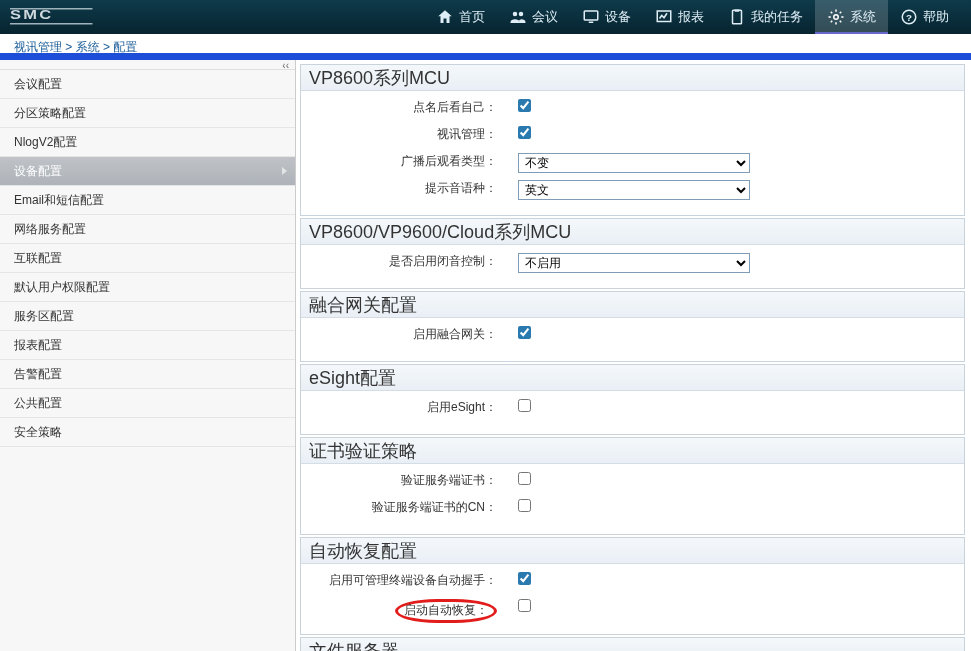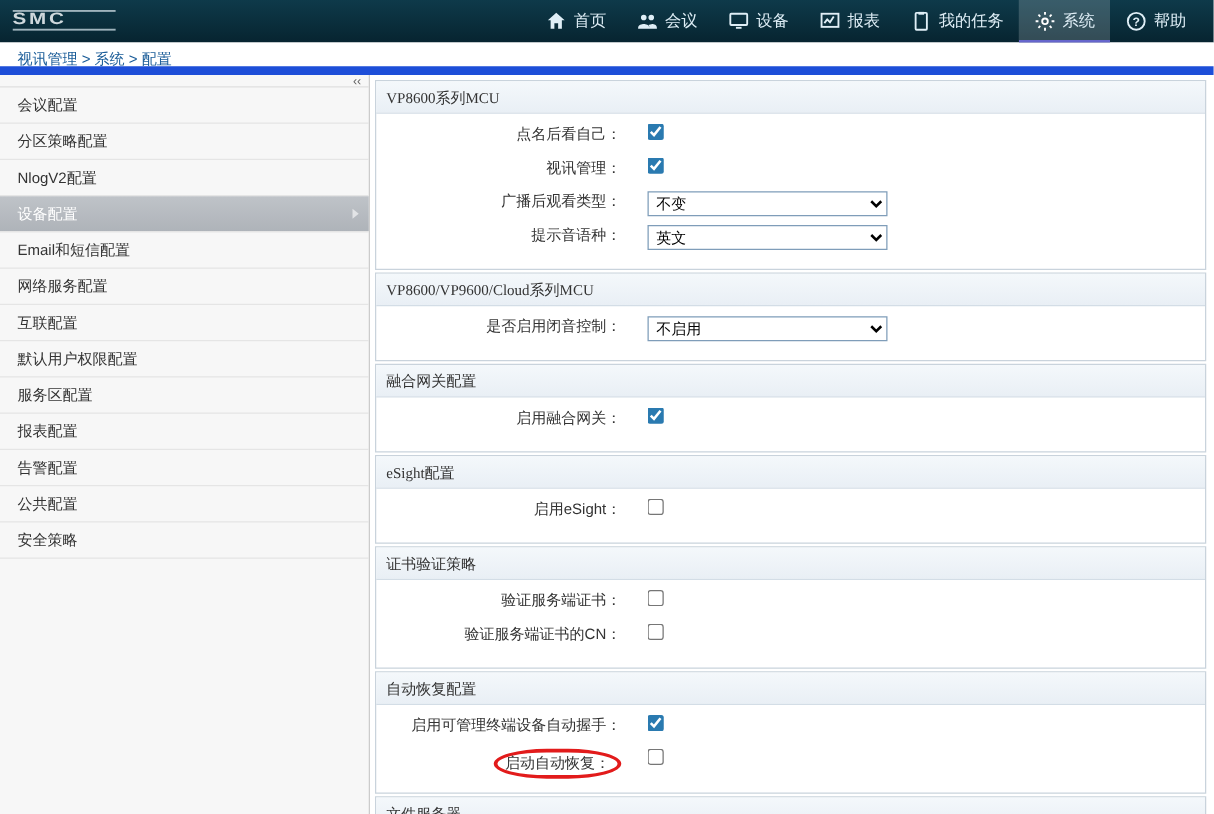--- a/index.html
+++ b/index.html
@@ -22,26 +22,26 @@
 .main { display: flex; }
 .sidebar { width: 296px; background: #f7f7f7; border-right: 1px solid #ccc; position: relative; }
 .sidebar-top { height: 10px; text-align: right; padding-right: 6px; color: #666; font-size: 10px; border-bottom:1px solid #e0e0e0;}
 .sidebar ul { list-style: none; }
 .sidebar li { height: 29px; line-height: 29px; padding: 0 14px; border-bottom: 1px solid #e5e5e5; cursor: pointer; color: #333;}
 .sidebar li.active { background: linear-gradient(#bfc3c8,#aeb3b9); color: #fff; position: relative; }
 .sidebar li.active::after { content: ""; position: absolute; right: 8px; top: 10px; width: 0; height: 0; border-top: 4px solid transparent; border-bottom: 4px solid transparent; border-left: 5px solid #fff; opacity:.6;}
 
 .content { flex: 1; padding: 4px 6px 10px 4px; }
 .panel { border: 1px solid #c9d3dc; margin-bottom: 2px; }
-.panel-head { background: linear-gradient(#f4f8fb,#e9eff5); height: 26px; line-height: 26px; padding: 0 8px; font-size: 12px; color: #333; border-bottom: 1px solid #d3dde6; font-family: Liberation Serif, serif;}
+.panel-head { background: linear-gradient(#f4f8fb,#e9eff5); height: 26px; line-height: 26px; padding: 0 8px; font-size: 18px; color: #333; border-bottom: 1px solid #d3dde6;}
 .panel-body { padding: 8px 0; }
 .row { display: flex; align-items: flex-start; height: 27px; gap: 13px; }
 .row-label { width: 200px; text-align: right; padding-right: 4px; color: #333; }
 .row-ctrl { padding-left: 4px; display:flex; align-items:center;}
-select { width: 192px; height: 20px; border: 1px solid #7f9db9; background: #fff; font-size:12px; padding: 0 2px;}
+select { width: 232px; height: 20px; border: 1px solid #7f9db9; background: #fff; font-size:12px; padding: 0 2px;}
 input[type=checkbox] { width: 13px; height: 13px; accent-color: #2a7ab0;}
 
 .highlight-ellipse { border: 3px solid #e21b1b; border-radius: 50% / 60%; padding: 0 6px 2px 6px; display: inline-block; line-height: 16px;}
 </style>
 </head>
 <body>
 
 <div class="header">
   <div class="logo">
     <svg class="logo-svg" viewBox="0 0 160 24">

